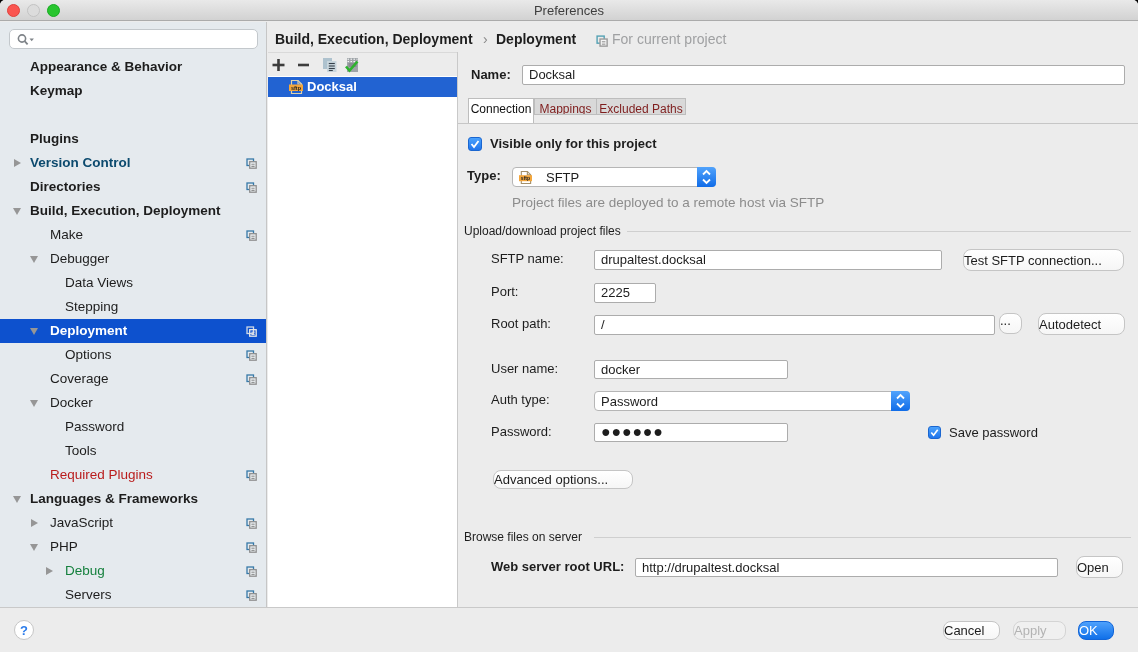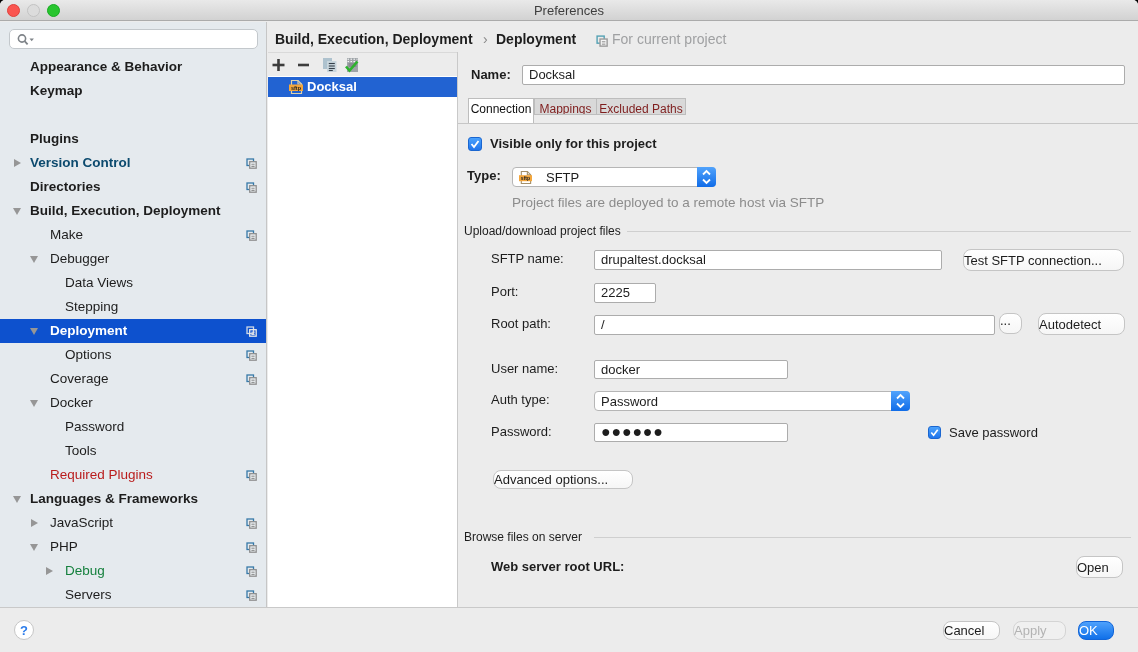--- a/index.html
+++ b/index.html
@@ -342,20 +342,21 @@
       </svg>
     </div>
     <span class="lbl" style="left:491px;top:370px;font-weight:400">Save password</span>
 
     <div class="btn" style="left:35px;top:417px;width:140px;height:19px;line-height:18px">Advanced options...</div>
 
     <span class="lbl" style="left:6px;top:474px;font-size:12px">Browse files on server</span>
     <div class="sep-line" style="left:136px;top:484px;width:537px"></div>
 
     <span class="lbl" style="left:33px;top:504px;font-weight:700">Web server root URL:</span>
+    <div class="input" style="left:177px;top:505px;width:423px;height:19px">http://drupaltest.docksal</div>
     <div class="btn" style="left:618px;top:503px;width:47px;height:22px;line-height:21px">Open</div>
   </div>
 
   <div id="bottombar">
     <div class="abs" style="left:14px;top:12px;width:20px;height:20px;border-radius:50%;background:#fff;border:1px solid #C6C6C6;
       text-align:center;line-height:19px;color:#2B7CEB;font-weight:700;font-size:13px">?</div>
     <div class="btn" style="left:943px;top:13px;width:57px;height:19px;line-height:18px">Cancel</div>
     <div class="btn" style="left:1013px;top:13px;width:53px;height:19px;line-height:18px;color:#B3B3B3;background:#F0F0F0;border-color:#D4D4D4">Apply</div>
     <div class="btn" style="left:1078px;top:13px;width:36px;height:19px;line-height:18px;color:#fff;
       background:linear-gradient(#4EA1FC,#1070E9);border-color:#1265D8">OK</div>

